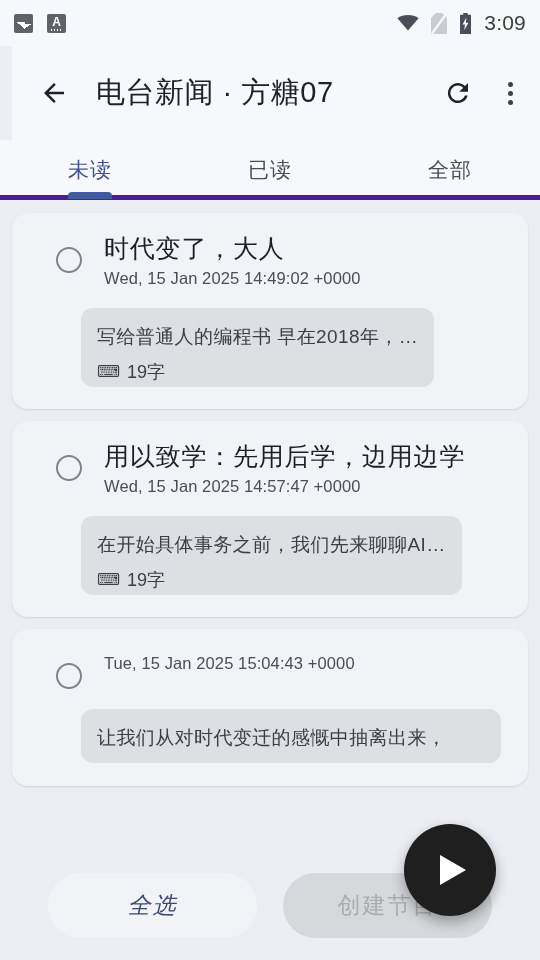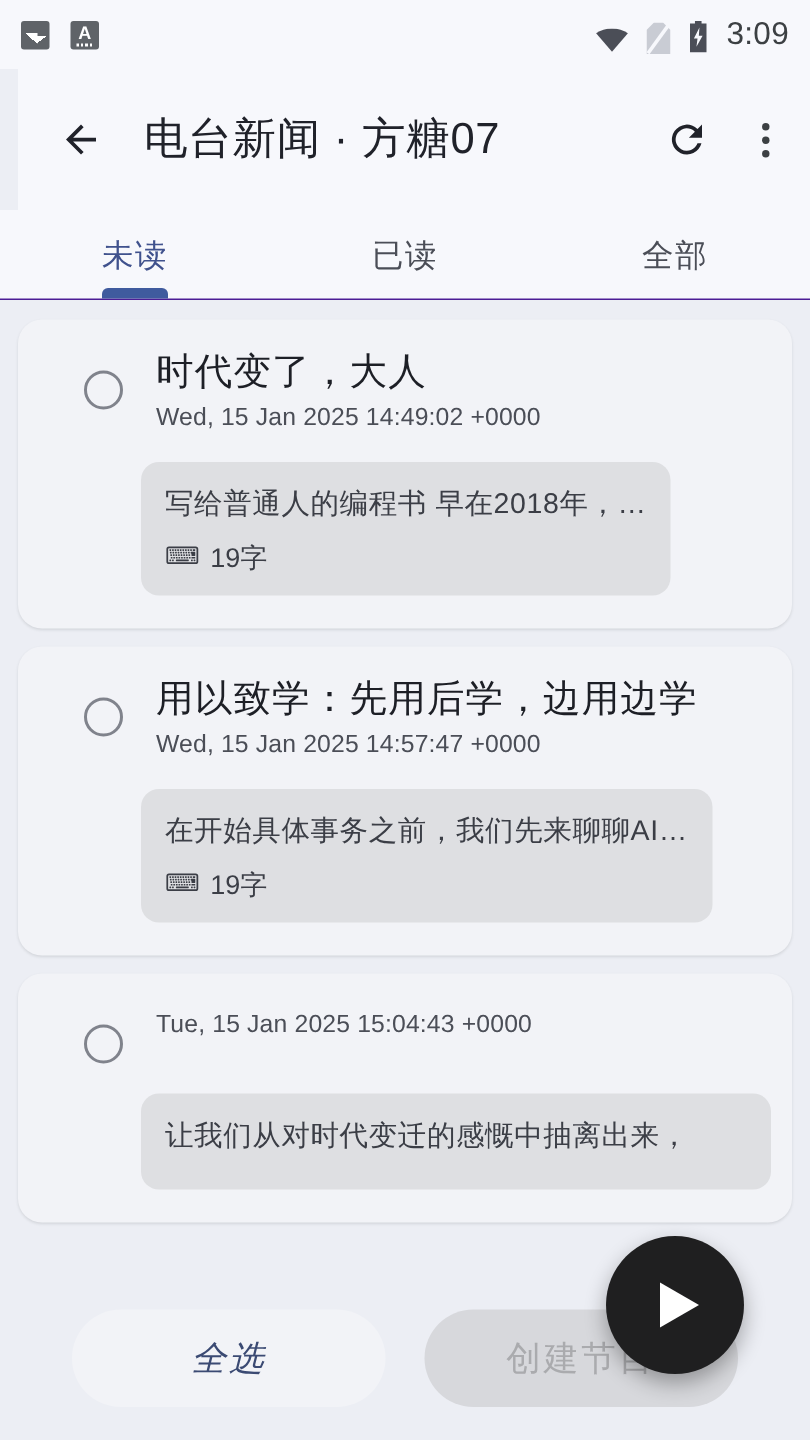--- a/index.html
+++ b/index.html
@@ -10,21 +10,21 @@
   }
   #app{ position:relative; width:540px; height:960px; background:#eceef4; }
 
   
   .statusbar{
     position:absolute; top:0; left:0; width:540px; height:46px;
     background:#f7f8fc; display:flex; align-items:center;
     padding:0 14px 0 14px;
   }
   .sb-left{ display:flex; align-items:center; gap:14px; }
-  .sb-right{ margin-left:auto; display:flex; align-items:flex-end; gap:12px; }
+  .sb-right{ margin-left:auto; display:flex; align-items:center; gap:12px; }
   .notif-ico{
     width:19px; height:19px; background:#5f6368; border-radius:2px;
     position:relative; overflow:hidden; flex:0 0 auto;
   }
   .notif-ico.image::after{
     content:""; position:absolute; left:2.5px; right:2.5px; bottom:3.5px; height:7px;
     background:
       linear-gradient(to top right, transparent 48%, #fff 48%) no-repeat left bottom/8px 7px,
       linear-gradient(to top left, transparent 48%, #fff 48%) no-repeat right bottom/7px 5px;
   }
@@ -56,21 +56,21 @@
     flex:1 1 auto; font-size:29px; color:#20222a; letter-spacing:.5px;
     margin-left:16px; white-space:nowrap; overflow:hidden;
   }
   .dots{ display:flex; flex-direction:column; gap:4px; align-items:center; }
   .dots i{ width:5px; height:5px; border-radius:50%; background:#3c4043; display:block; }
 
   
   .tabs{
     position:absolute; top:140px; left:0; width:540px; height:60px;
     background:#f7f8fc; display:flex; align-items:flex-start;
-    border-bottom:1px solid #4c1d95;
+    border-bottom:5px solid #4c1d95;
   }
   .tab{
     flex:1 1 0; height:59px; display:flex; align-items:center; justify-content:center;
     position:relative; font-size:21px; color:#4b4e57; letter-spacing:1px;
   }
   .tab.active{ color:#40528d; }
   .tab.active::after{
     content:""; position:absolute; bottom:0; left:50%; transform:translateX(-50%);
     width:44px; height:7px; background:#3f5b9e; border-radius:4px 4px 0 0;
   }
@@ -92,22 +92,22 @@
   }
   .card-text{ flex:1 1 auto; min-width:0; }
   .card-title{
     font-size:25px; color:#1d1f26; letter-spacing:.8px; line-height:1.25;
     white-space:nowrap; overflow:hidden;
   }
   .card-date{
     font-size:16.5px; color:#4b4e57; margin-top:5px; letter-spacing:.1px;
   }
   .bubble{
-    display:inline-block; margin:20px 0 0 64px; max-width:420px;
-    background:#dedfe2; border-radius:12px; padding:15px 16px 13px 16px;
+    display:inline-block; margin:20px 0 0 51px; max-width:420px;
+    background:#dedfe2; border-radius:12px; padding:15px 16px 3px 16px;
   }
   .bubble-text{
     font-size:19px; color:#3b3e46; line-height:1.45; letter-spacing:.4px;
   }
   .bubble-meta{
     margin-top:9px; font-size:18px; color:#3b3e46;
     display:flex; align-items:center; gap:7px;
   }
   .kbd{ font-size:16px; line-height:1; }
 

